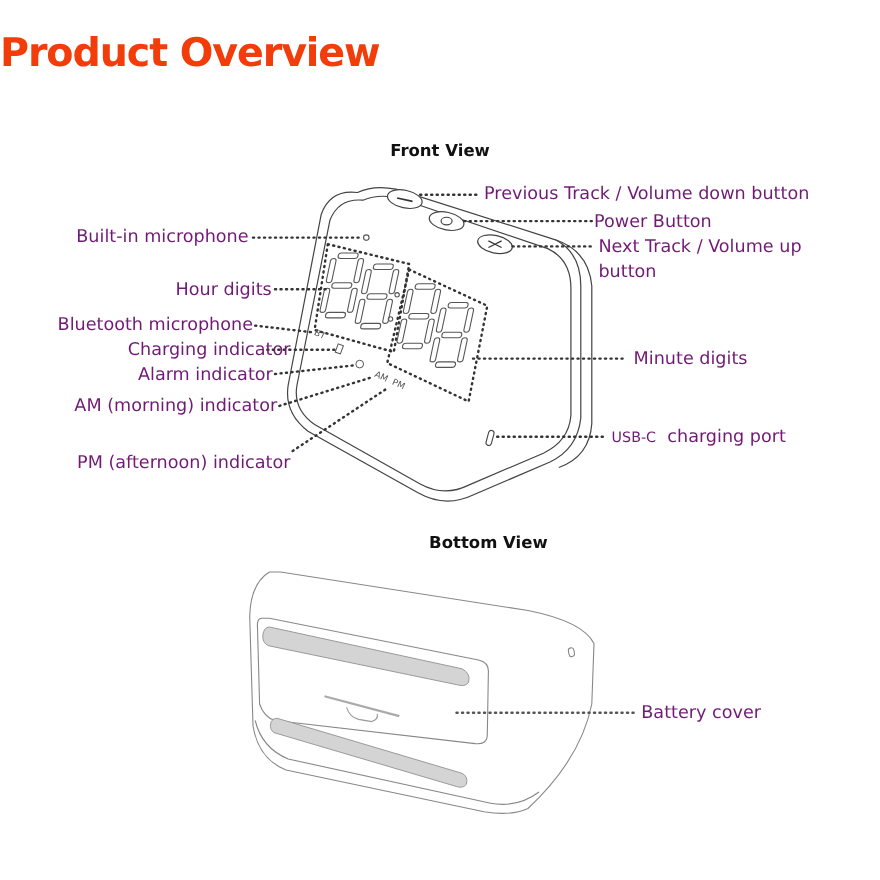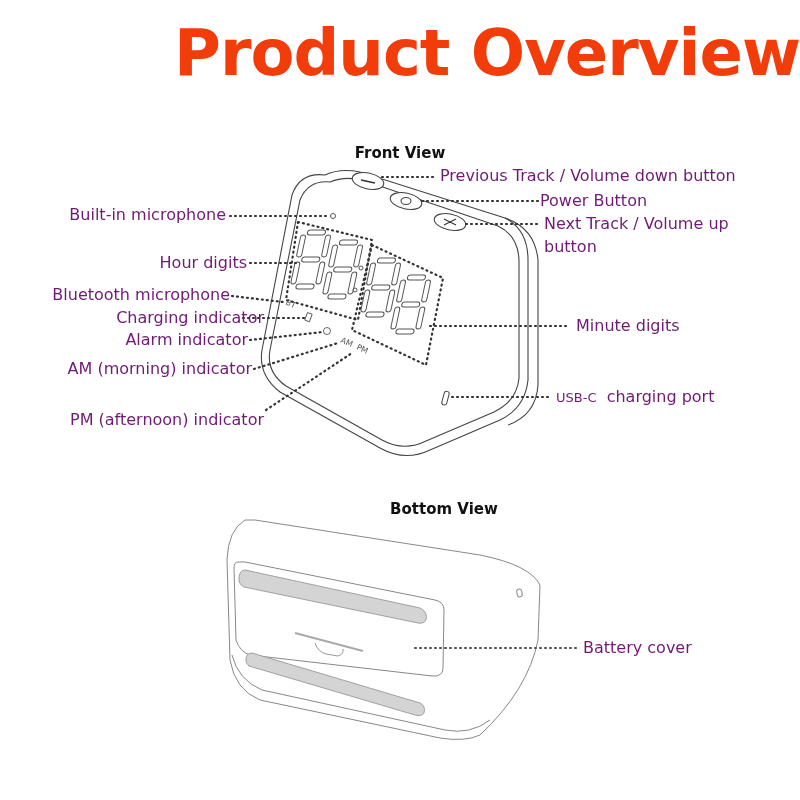--- a/index.html
+++ b/index.html
@@ -1,18 +1,18 @@
 <!DOCTYPE html>
 <html><head>
 <meta charset="utf-8">
 <style>
   html, body { margin: 0; padding: 0; background: #ffffff; }
   body { width: 800px; height: 800px; position: relative; overflow: hidden; font-family: "Liberation Sans", "DejaVu Sans", sans-serif; color: #222; }
-  .title { position: absolute; left: 0; width: 800px; top: 16px; text-align: right; font-family: "DejaVu Sans", sans-serif; font-weight: bold; font-size: 64px; color: #f23d0b; letter-spacing: -1px; }
-  .section-title { position: absolute; left: 0; width: 800px; text-align: center; font-family: "DejaVu Sans", sans-serif; font-weight: bold; font-size: 15px; color: #111; margin-top: 16px; }
+  .title { position: absolute; left: 0; width: 800px; top: 28px; text-align: left; font-family: "DejaVu Sans", sans-serif; font-weight: bold; font-size: 36px; color: #f23d0b; letter-spacing: -1px; }
+  .section-title { position: absolute; left: 0; width: 800px; text-align: center; font-family: "DejaVu Sans", sans-serif; font-weight: bold; font-size: 15px; color: #111; }
   .label { position: absolute; font-family: "DejaVu Sans", sans-serif; font-size: 16px; color: #701a75; white-space: nowrap; line-height: 20px; }
   .label.right { }
   svg.art { position: absolute; left: 0; top: 0; }
 </style>
 </head>
 <body>
 
 <div class="title">Product Overview</div>
 
 <div class="section-title" style="top:128px;">Front View</div>

